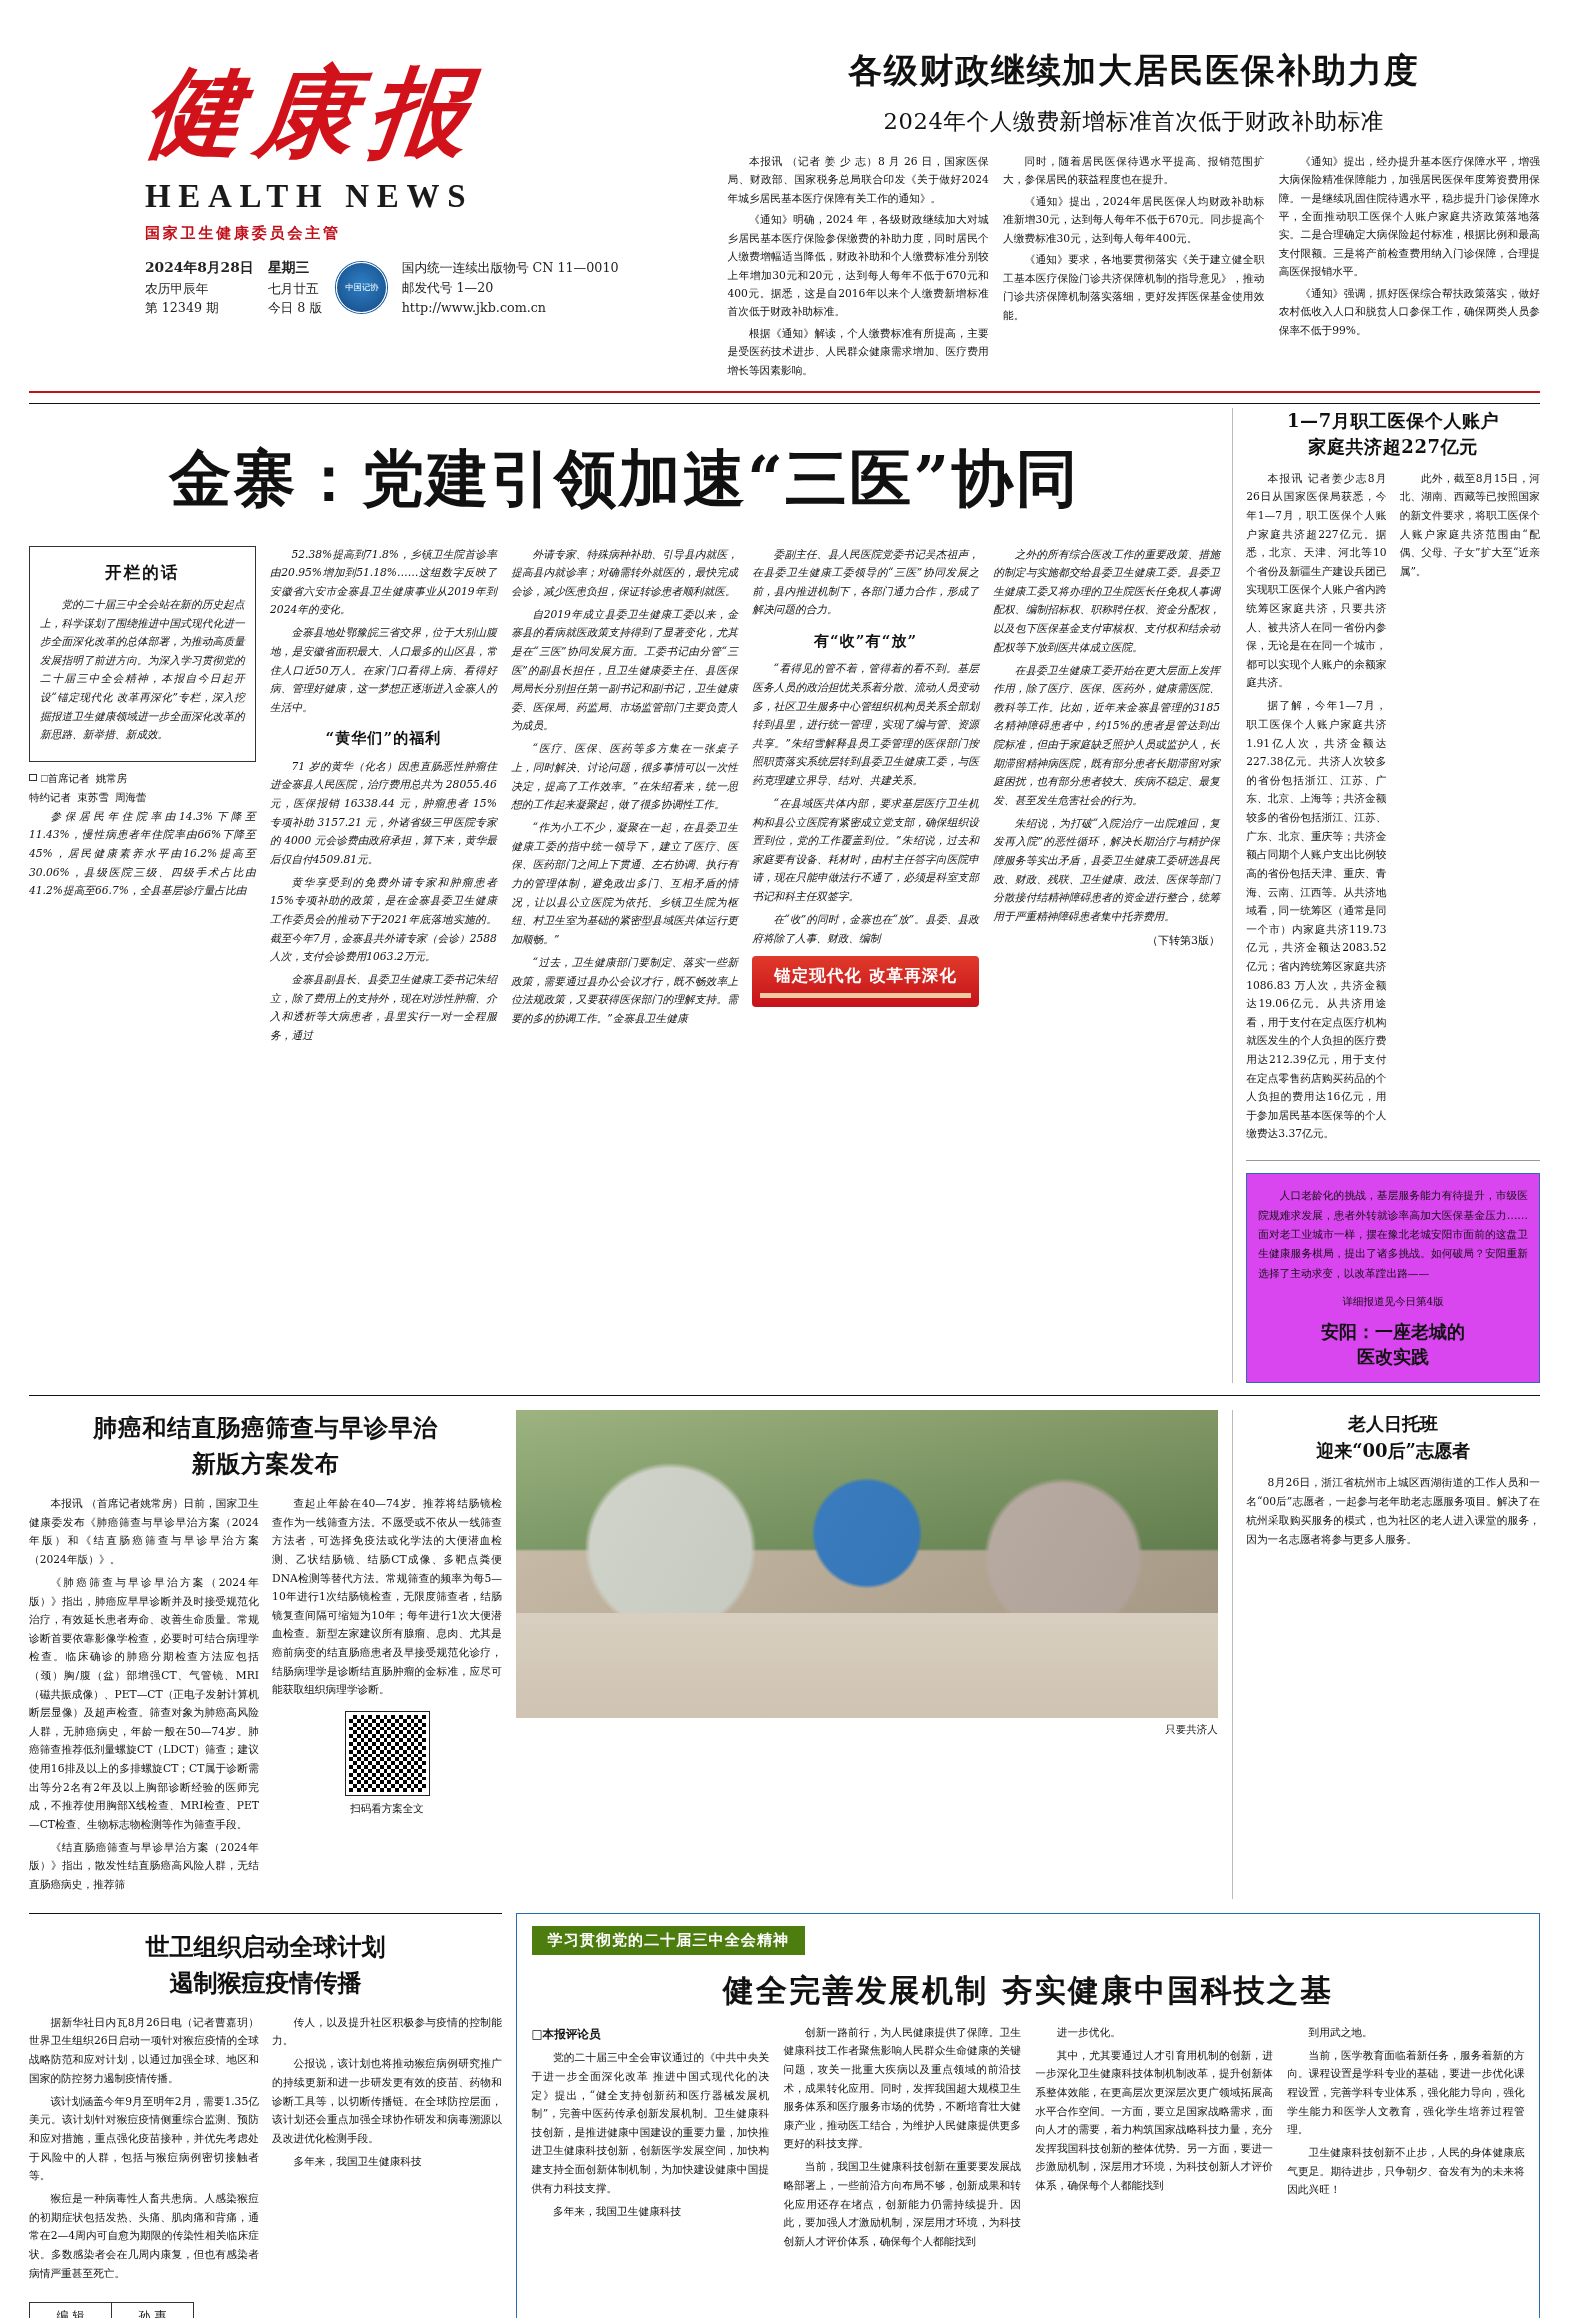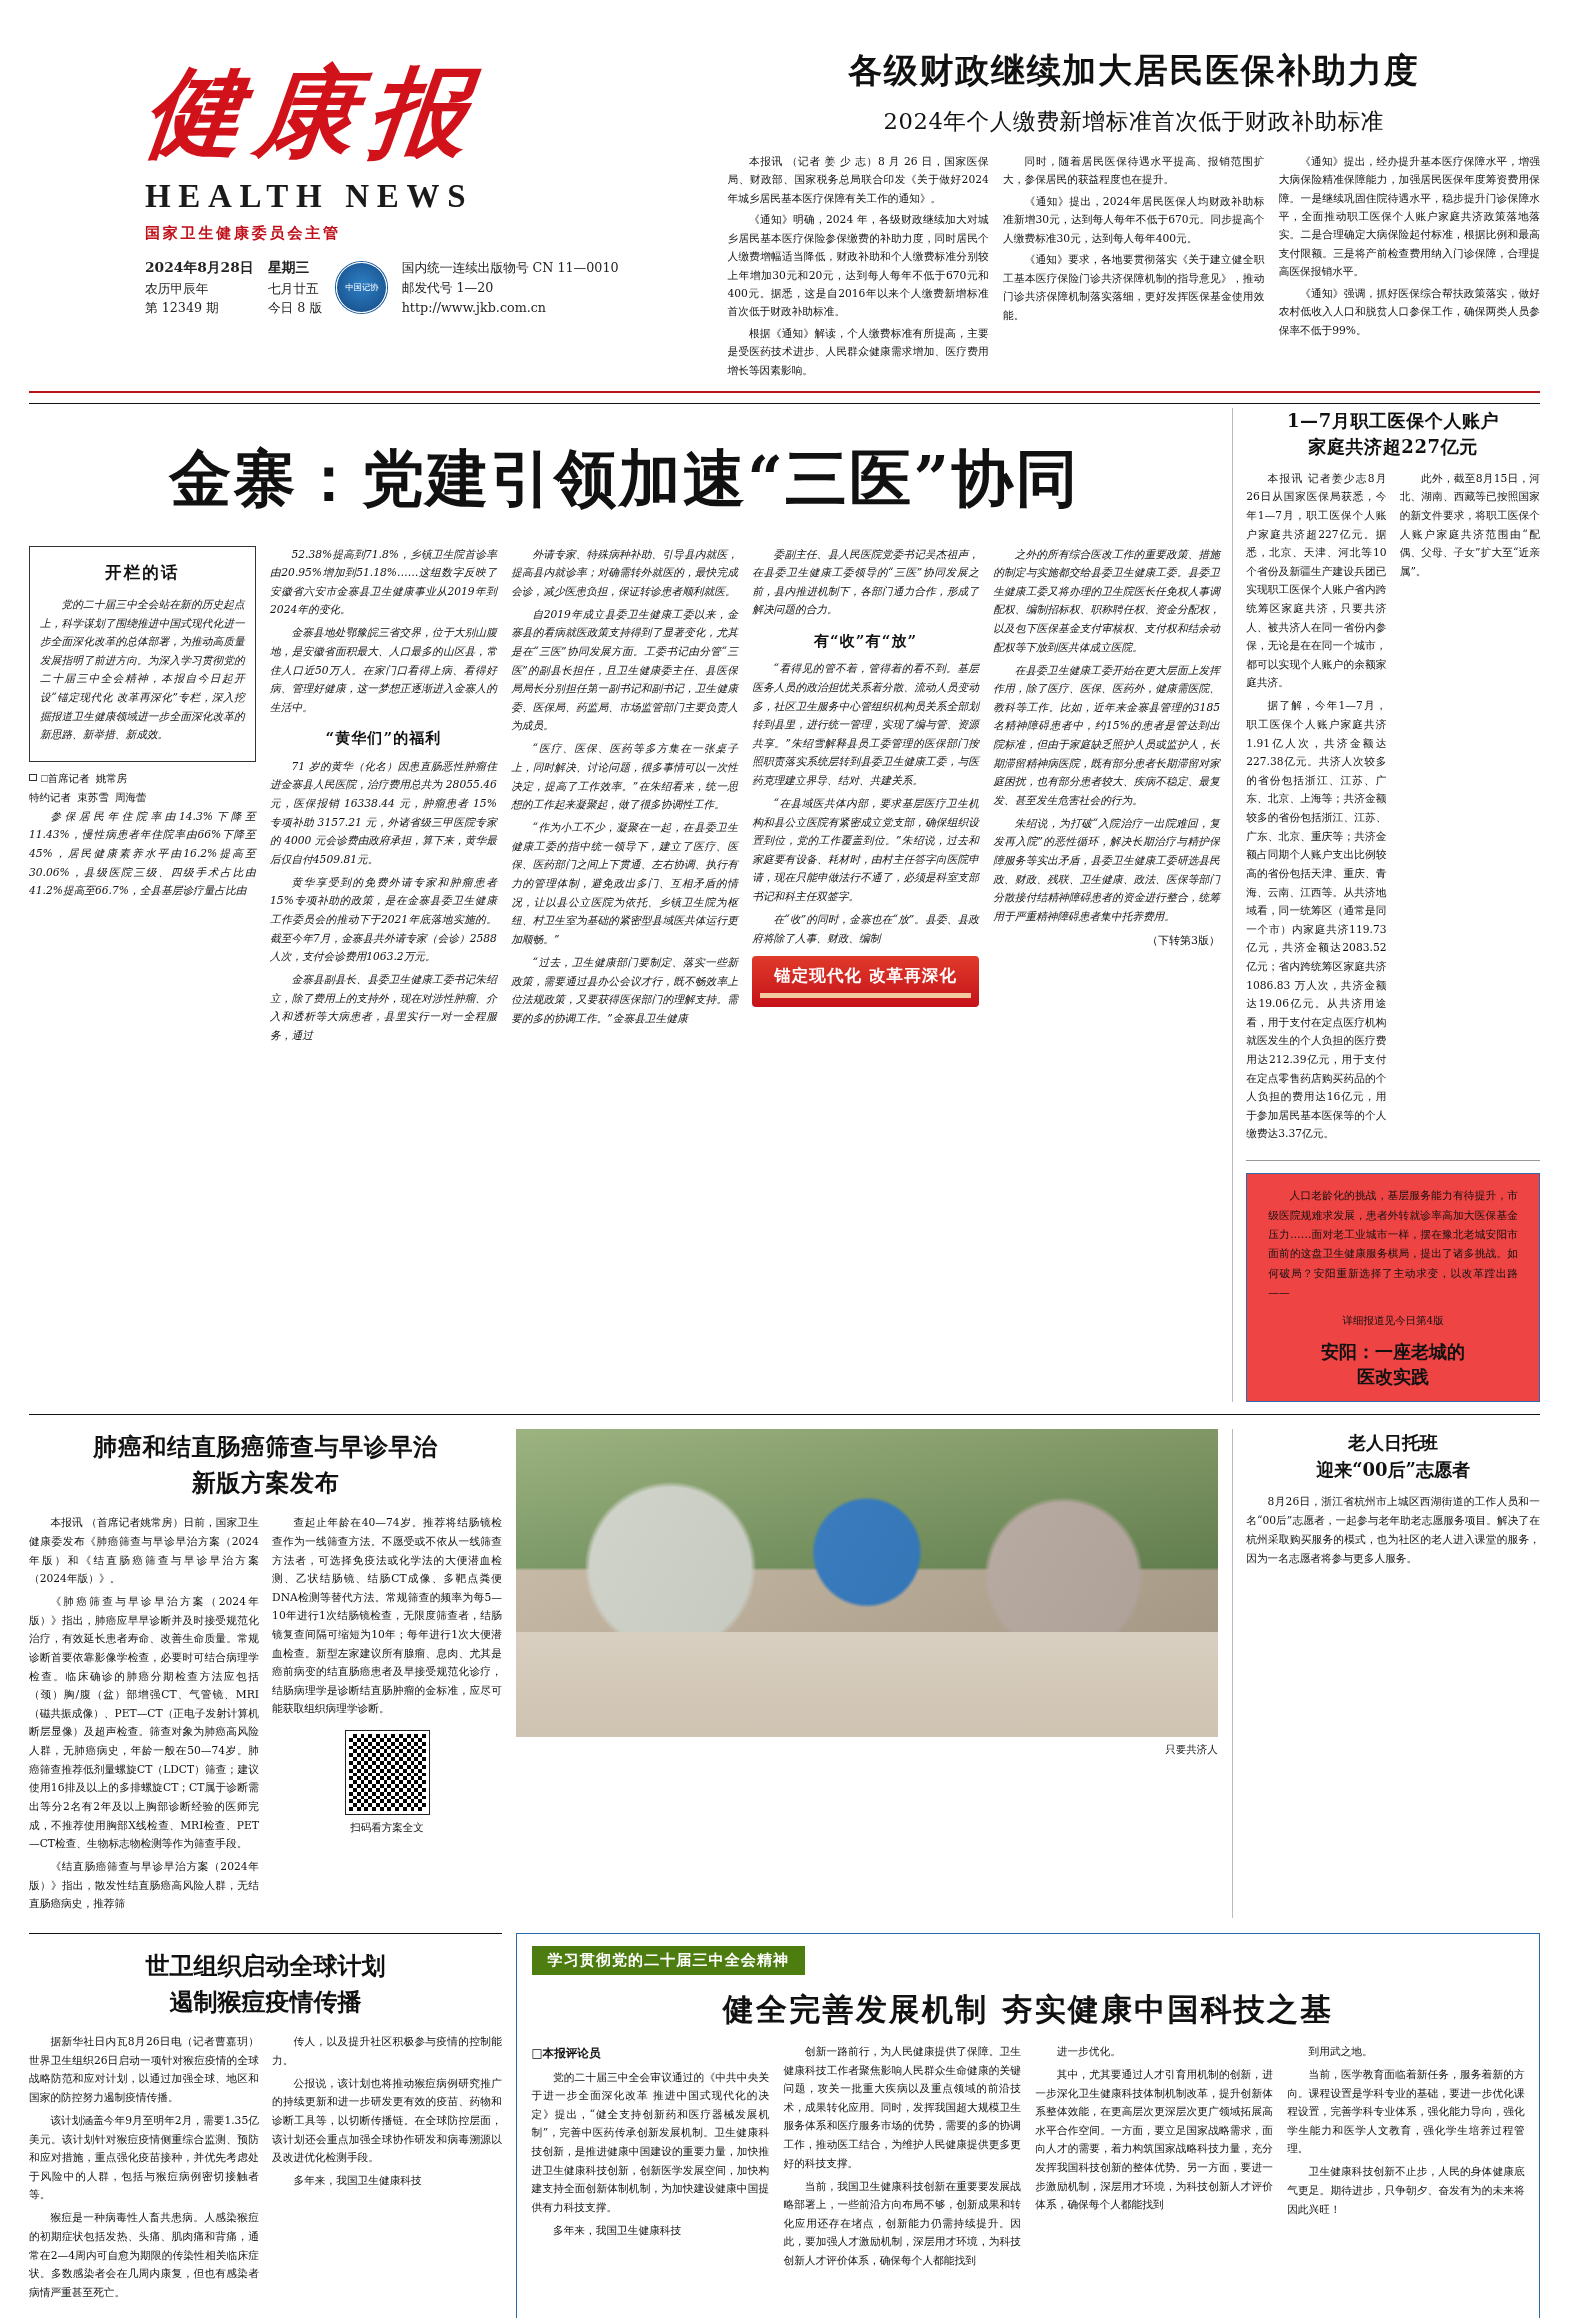--- a/index.html
+++ b/index.html
@@ -166,22 +166,22 @@
   
   .rt-title { font-size: 18px; font-weight: 700; text-align: center; line-height: 1.45; letter-spacing: 0.6px; }
   .rt-body { font-size: 10.7px; line-height: 1.74; text-align: justify; margin-top: 10px; }
   .rt-body p { margin: 0 0 4.4px; text-indent: 2em; }
   .rt-cols { display: flex; gap: 13.2px; }
   .rt-cols .c { flex: 1; }
 
   .blue-box {
     margin-top: 12px;
     border: 1.1px solid #2b6cb0;
-    background: #ef4444;
-    padding: 12px 21px;
+    background: #d946ef;
+    padding: 12px 11px;
     font-size: 10.7px;
     line-height: 1.8;
     text-align: justify;
   }
   .blue-box p { margin: 0; text-indent: 2em; }
   .blue-note { text-align: center; margin-top: 8.8px; font-size: 10.5px; }
   .blue-title { text-align: center; font-size: 18px; font-weight: 700; margin-top: 8.8px; line-height: 1.4; }
 
   .thin-rule { border-top: 1.1px solid #999; margin: 12px 0; }
 
@@ -460,21 +460,21 @@
     <div class="br">
       <div class="br-tag">学习贯彻党的二十届三中全会精神</div>
       <div class="br-title">健全完善发展机制  夯实健康中国科技之基</div>
       <div class="br-cols">
         <div class="c">
           <div class="cmt-label">□本报评论员</div>
           <p>党的二十届三中全会审议通过的《中共中央关于进一步全面深化改革 推进中国式现代化的决定》提出，“健全支持创新药和医疗器械发展机制”，完善中医药传承创新发展机制。卫生健康科技创新，是推进健康中国建设的重要力量，加快推进卫生健康科技创新，创新医学发展空间，加快构建支持全面创新体制机制，为加快建设健康中国提供有力科技支撑。</p>
           <p>多年来，我国卫生健康科技</p>
         </div>
         <div class="c">
-          <p>创新一路前行，为人民健康提供了保障。卫生健康科技工作者聚焦影响人民群众生命健康的关键问题，攻关一批重大疾病以及重点领域的前沿技术，成果转化应用。同时，发挥我国超大规模卫生服务体系和医疗服务市场的优势，需要的多的协调工作，推动医工结合，为维护人民健康提供更多更好的科技支撑。</p>
+          <p>创新一路前行，为人民健康提供了保障。卫生健康科技工作者聚焦影响人民群众生命健康的关键问题，攻关一批重大疾病以及重点领域的前沿技术，成果转化应用。同时，发挥我国超大规模卫生服务体系和医疗服务市场的优势，不断培育壮大健康产业，推动医工结合，为维护人民健康提供更多更好的科技支撑。</p>
           <p>当前，我国卫生健康科技创新在重要要发展战略部署上，一些前沿方向布局不够，创新成果和转化应用还存在堵点，创新能力仍需持续提升。因此，要加强人才激励机制，深层用才环境，为科技创新人才评价体系，确保每个人都能找到</p>
           <p></p>
         </div>
         <div class="c">
           <p>进一步优化。</p>
           <p>其中，尤其要通过人才引育用机制的创新，进一步深化卫生健康科技体制机制改革，提升创新体系整体效能，在更高层次更深层次更广领域拓展高水平合作空间。一方面，要立足国家战略需求，面向人才的需要，着力构筑国家战略科技力量，充分发挥我国科技创新的整体优势。另一方面，要进一步激励机制，深层用才环境，为科技创新人才评价体系，确保每个人都能找到</p>
         </div>
         <div class="c">
           <p>到用武之地。</p>
           <p>当前，医学教育面临着新任务，服务着新的方向。课程设置是学科专业的基础，要进一步优化课程设置，完善学科专业体系，强化能力导向，强化学生能力和医学人文教育，强化学生培养过程管理。</p>

